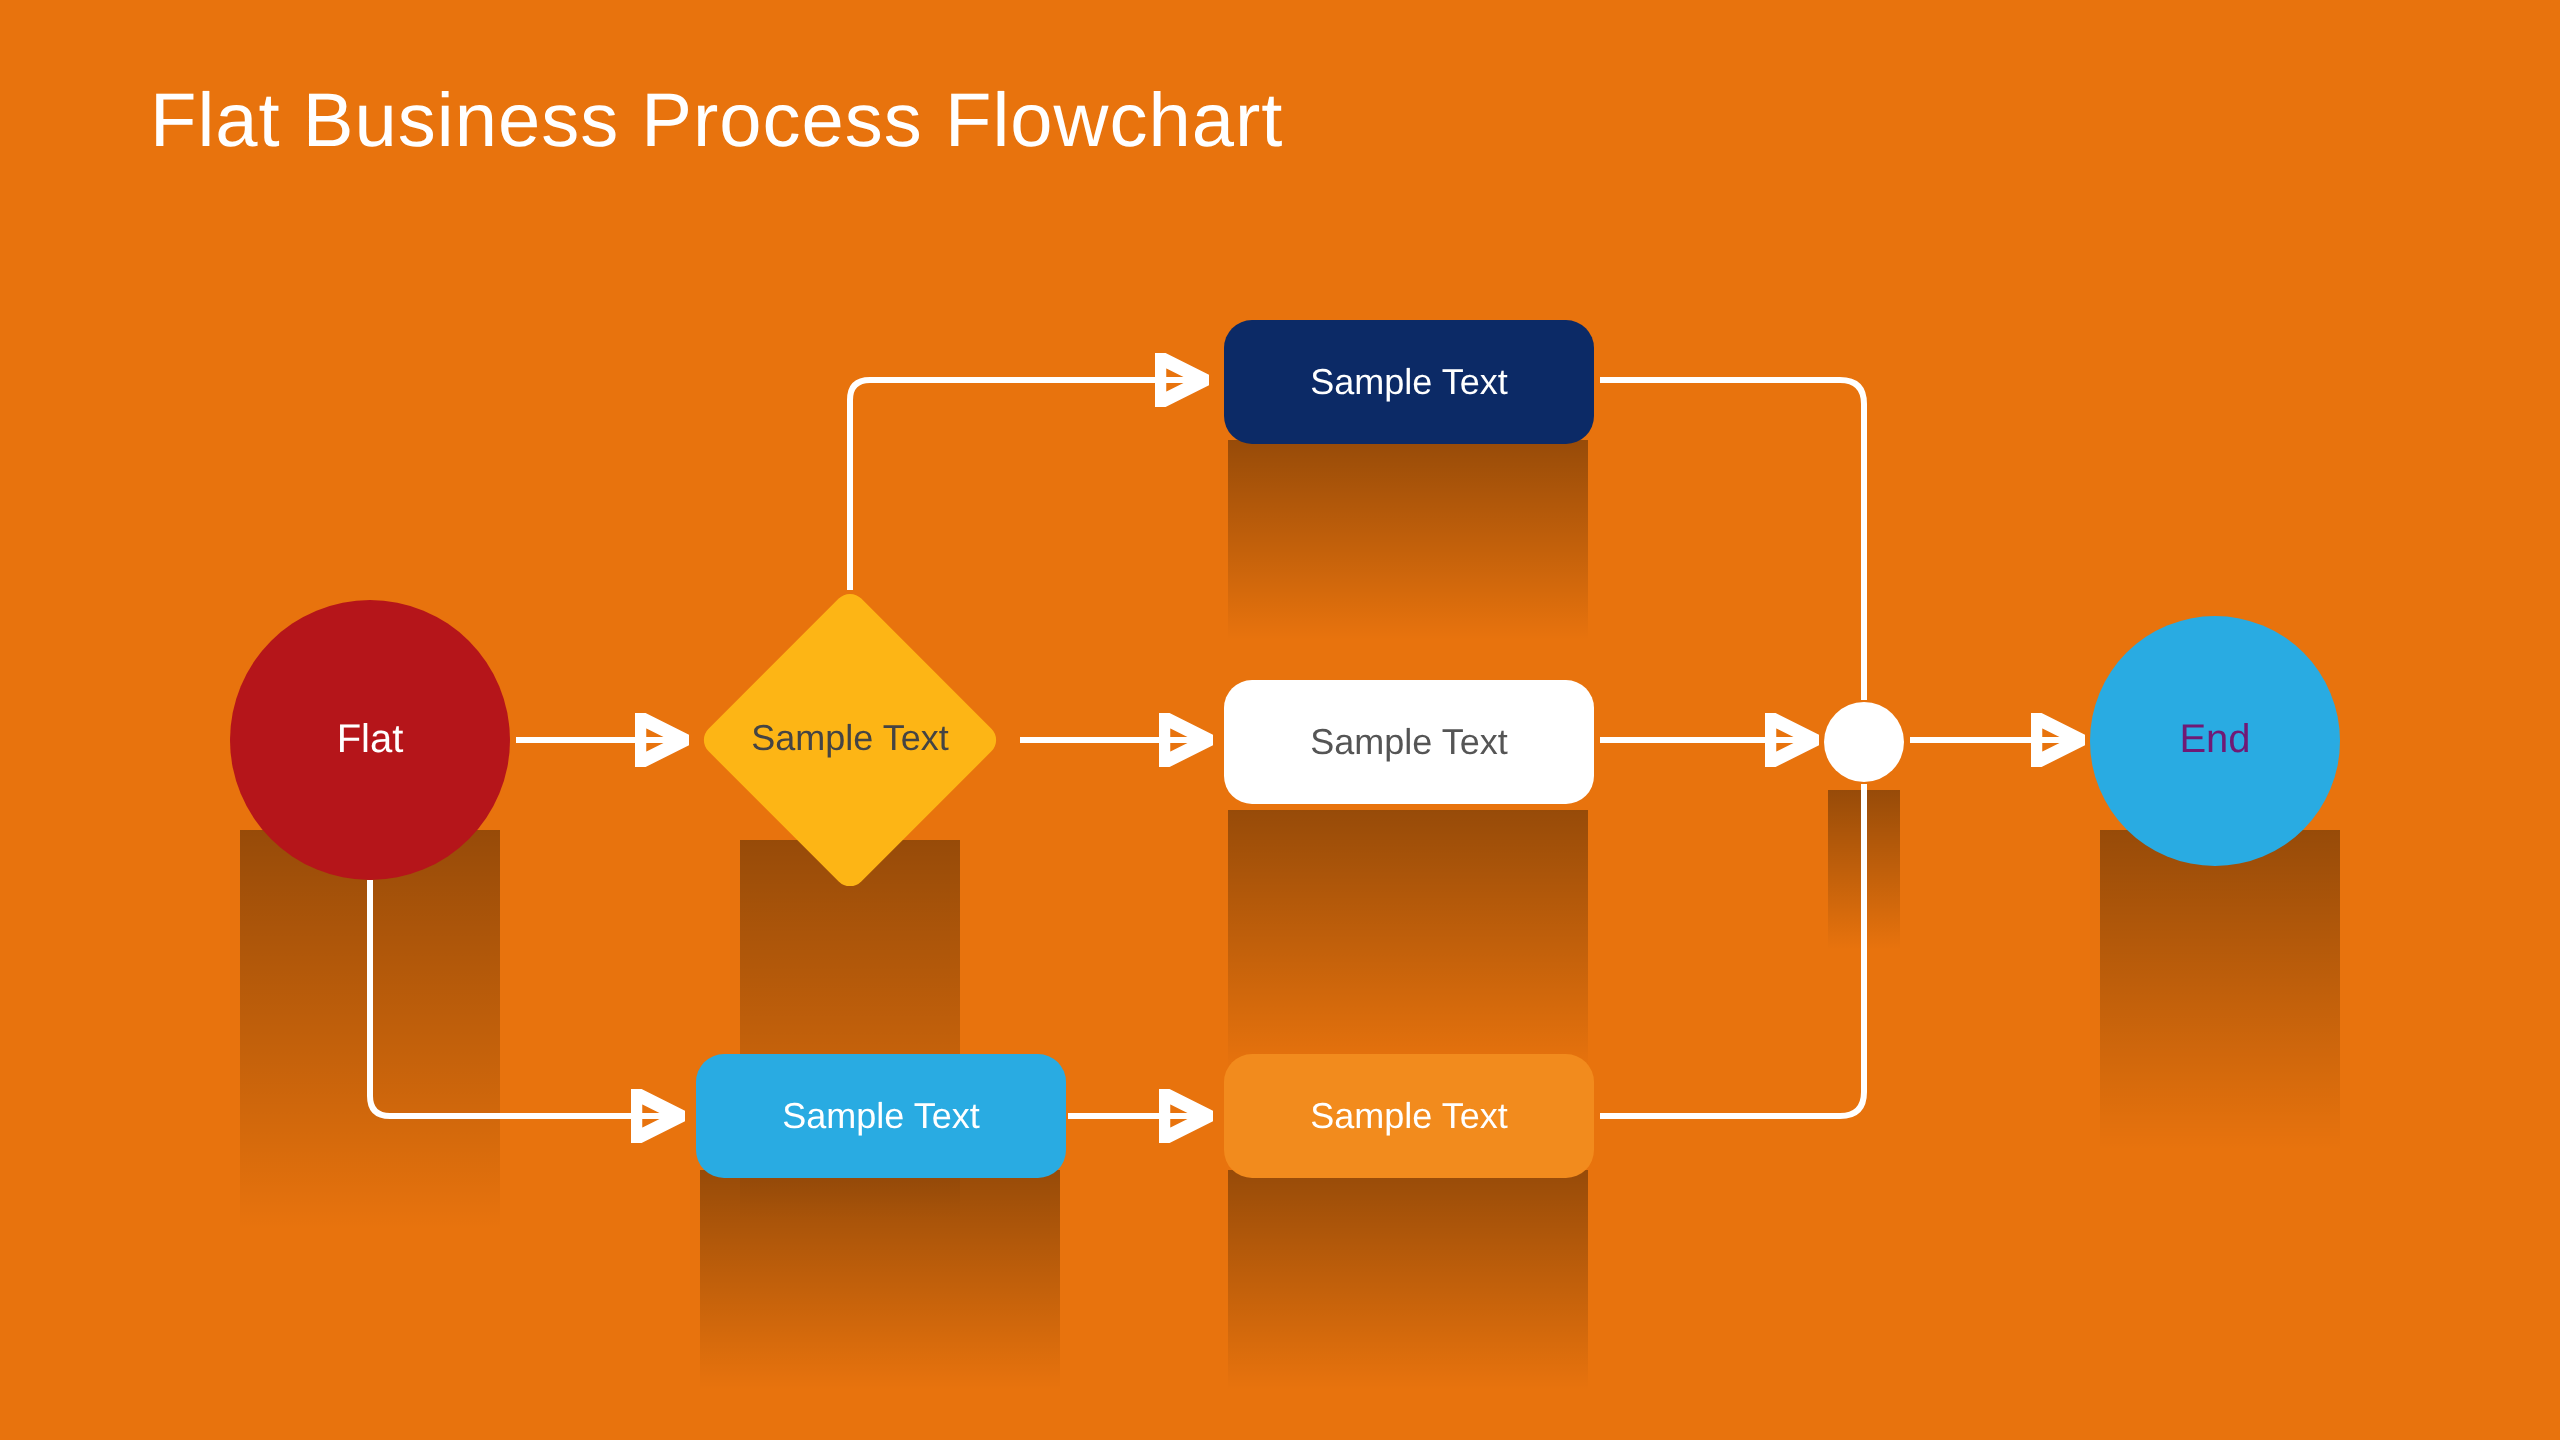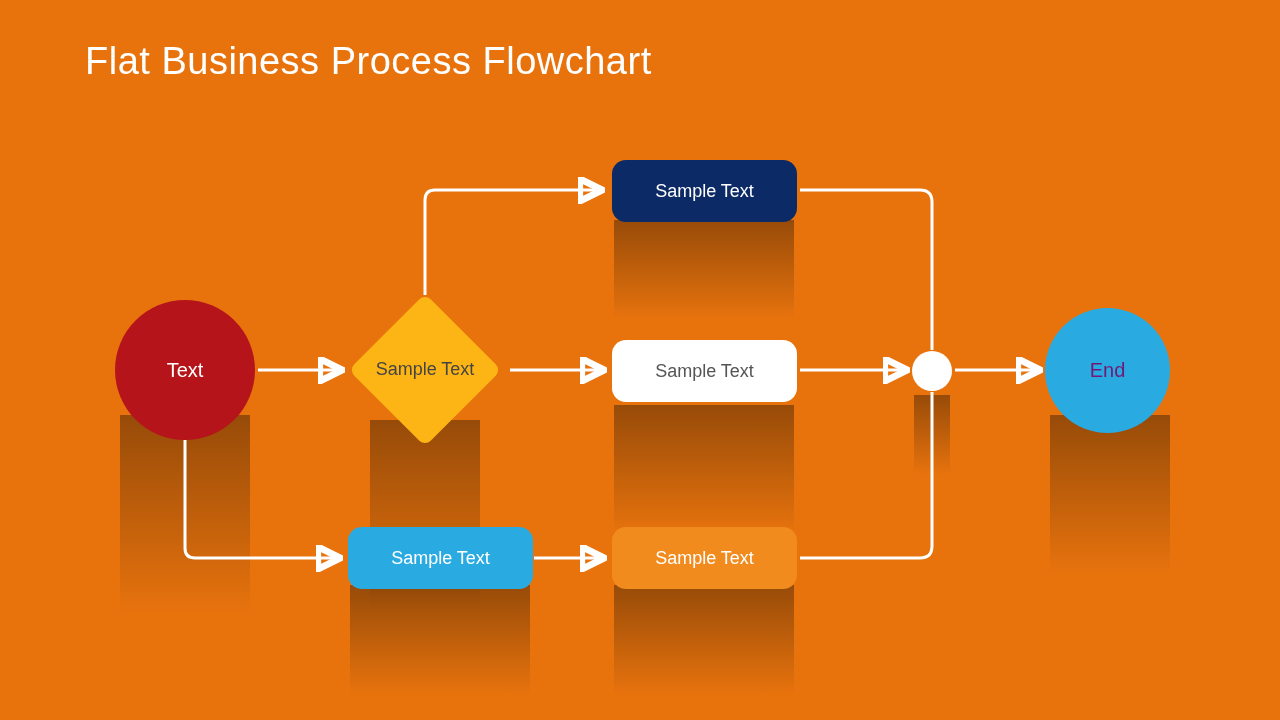--- a/index.html
+++ b/index.html
@@ -11,21 +11,21 @@
     font-family: "Segoe UI", Arial, sans-serif;
     overflow: hidden;
   }
   .stage {
     position: relative;
     width: 1280px;
     height: 720px;
   }
   .title {
     position: absolute;
-    left: 85px;
+    left: 75px;
     top: 40px;
     color: #fff;
     font-size: 38px;
     font-weight: 300;
     letter-spacing: 0.5px;
   }
   .shadow {
     position: absolute;
     background: linear-gradient(to bottom, rgba(0,0,0,.35), rgba(0,0,0,0));
   }
@@ -104,21 +104,21 @@
     <path d="M185 440 L185 548 Q185 558 195 558 L338 558" marker-end="url(#ah)"></path>
 
     <line x1="534" y1="558" x2="602" y2="558" marker-end="url(#ah)"></line>
 
     <path d="M800 190 L920 190 Q932 190 932 202 L932 350"></path>
 
     <path d="M800 558 L920 558 Q932 558 932 546 L932 392"></path>
   </svg>
 
   <div class="node circle" style="left:115px; top:300px; width:140px; height:140px; background:#b5151a; color:#fff; font-size:20px;">
-    <span>Text</span>
+    <span>Flat</span>
   </div>
 
   <div class="diamond-wrap" style="left:350px; top:295px; width:150px; height:150px;">
     <div class="diamond-shape" style="width:108px; height:108px; background:#fdb515;"></div>
     <div class="diamond-label" style="color:#444; font-size:18px; width:110px;">Sample Text</div>
   </div>
 
   <div class="node rect" style="left:612px; top:160px; width:185px; height:62px; background:#0c2a66; color:#fff; font-size:18px;">
     <span>Sample Text</span>
   </div>

